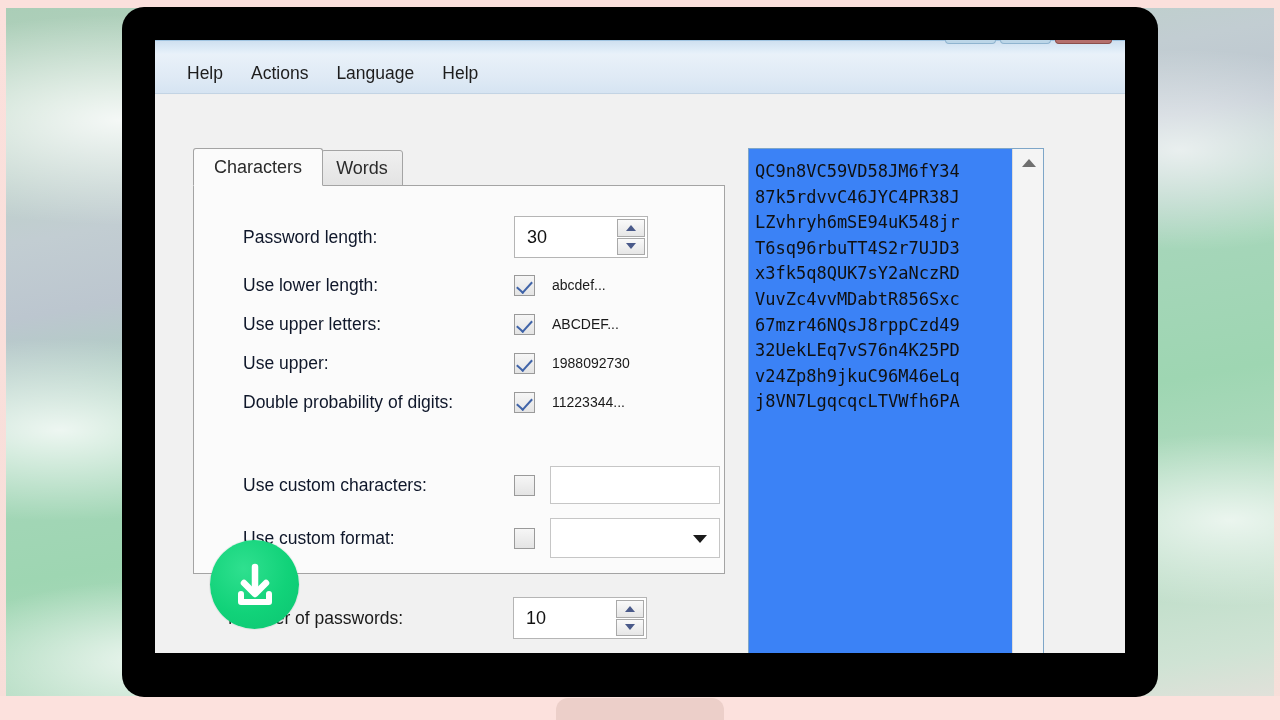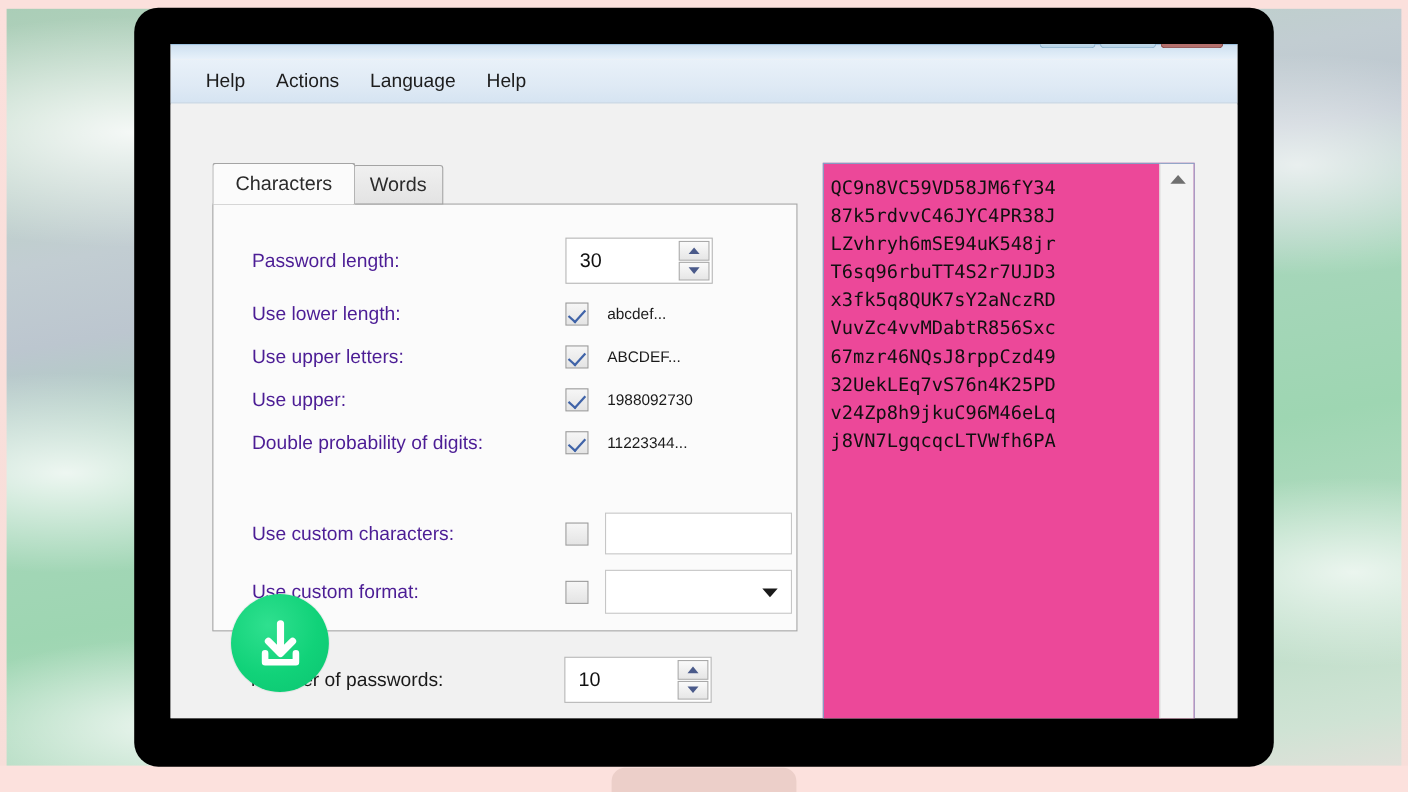--- a/index.html
+++ b/index.html
@@ -140,22 +140,22 @@
     background: #fbfbfb;
     border: 1px solid #a4a4a4;
     margin-top: -1px;
   }
 
   .form-row {
     position: absolute; left: 0; width: 532px; height: 30px;
     display: flex; align-items: center;
   }
   .form-label {
-    position: absolute; left: 35px;
-    font-size: 17.5px; color: #4c1d95; white-space: nowrap;
+    position: absolute; left: 49px;
+    font-size: 17.5px; color: #0f172a; white-space: nowrap;
   }
   .value-col { position: absolute; left: 320px; display: flex; align-items: center; }
 
   
   .spinner {
     display: flex; align-items: stretch;
     width: 134px; height: 42px;
     background: #fff;
     border: 1px solid #b5b5b5;
   }
@@ -219,22 +219,22 @@
     display: flex; align-items: center;
   }
   #count-label {
     position: absolute; left: 35px; font-size: 17.5px; color: #1a1a1a;
   }
   #count-spinner-wrap { position: absolute; left: 320px; }
 
   
   #output-panel {
     position: absolute; left: 593px; top: 53px;
-    width: 338px; height: 547px;
-    background: #ec4899;
+    width: 296px; height: 547px;
+    background: #3b82f6;
     border: 1px solid #7ea6c8;
   }
   #output-text {
     position: absolute; left: 0; top: 0;
     width: 305px; height: 528px;
     padding: 10px 0 0 6px;
     font-family: "DejaVu Sans Mono", monospace;
     font-size: 17px;
     line-height: 25.6px;
     color: #101010;

